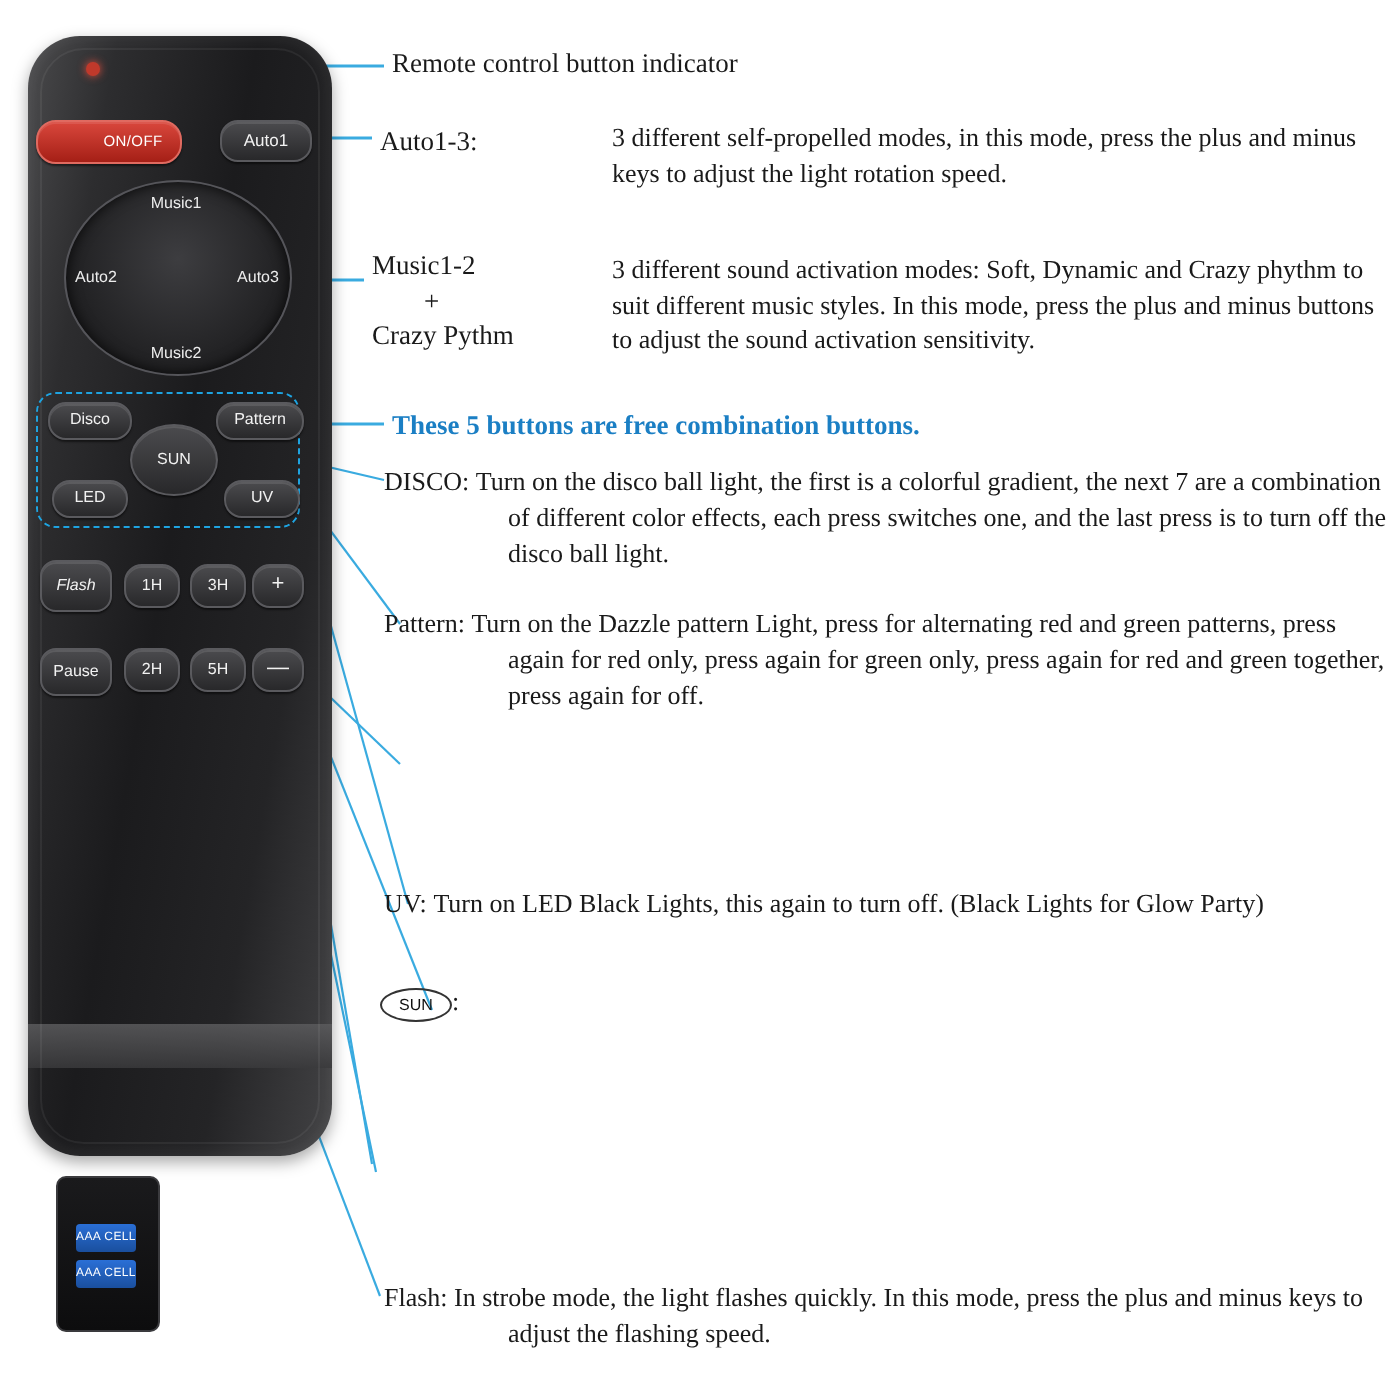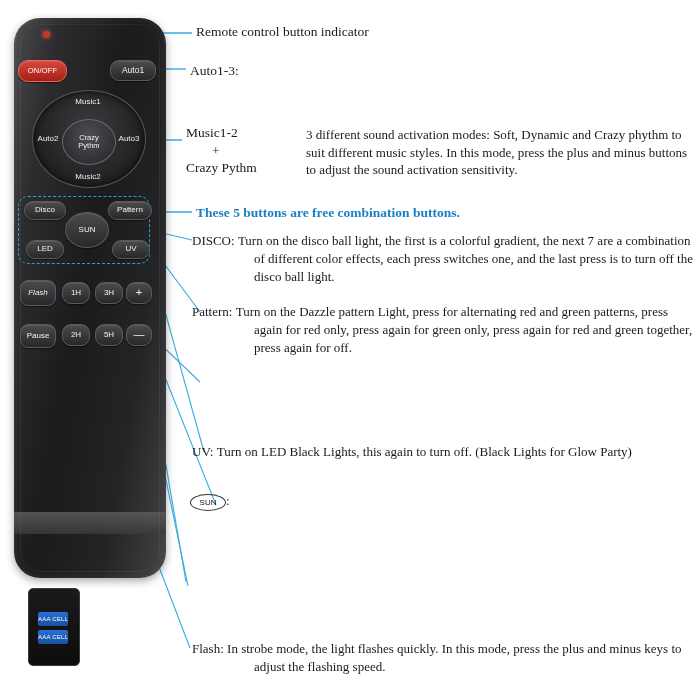--- a/index.html
+++ b/index.html
@@ -43,21 +43,21 @@
     background:linear-gradient(180deg,#4b4b4e,#28282a);
     border:1px solid #5a5a5e;
     box-shadow:0 1px 1px rgba(0,0,0,.5), inset 0 1px 0 rgba(255,255,255,.10);
     text-align:center;line-height:1.05;
   }
   .pill{border-radius:9px;}
   .round{border-radius:50%;}
   .onoff{
     left:18px;top:60px;width:47px;height:20px;border-radius:10px;
     background:linear-gradient(180deg,#d9473c,#a51f16);
-    border:1px solid #e06a60;font-size:7.5px;letter-spacing:.2px;color:#fff;
+    border:1px solid #e06a60;font-size:7.5px;letter-spacing:.2px;color:#fff;padding-left:24px;
   }
   .auto1{left:110px;top:60px;width:44px;height:19px;font-size:8.5px;}
 
   
   .dial{
     position:absolute;left:32px;top:90px;width:112px;height:96px;border-radius:50%/50%;
     background:radial-gradient(circle at 50% 40%,#3d3d40 0%,#232325 62%,#161618 100%);
     border:1px solid #55555a;
     box-shadow:inset 0 0 7px rgba(0,0,0,.8);
   }
@@ -170,24 +170,20 @@
 
   <div class="remote">
     <div class="batt-band" style="left:0;top:494px;width:152px;"></div>
   </div>
   <div class="ir-led"></div>
 
   <div class="btn pill onoff">ON/OFF</div>
   <div class="btn pill auto1">Auto1</div>
 
   <div class="dial"></div>
-  <div class="dial-center">
-    <span>Crazy</span>
-    <span>Pythm</span>
-  </div>
   <div class="dlabel dl-music1">Music1</div>
   <div class="dlabel dl-music2">Music2</div>
   <div class="dlabel dl-auto2">Auto2</div>
   <div class="dlabel dl-auto3">Auto3</div>
 
   <div class="combo-box"></div>
   <div class="btn pill disco">Disco</div>
   <div class="btn pill pattern">Pattern</div>
   <div class="btn pill led">LED</div>
   <div class="btn pill uv">UV</div>
@@ -202,20 +198,21 @@
   <div class="btn pill plus">+</div>
   <div class="btn pill minus">—</div>
 
   <div class="batt-img"></div>
   <div class="batt-cell">AAA CELL</div>
   <div class="batt-cell2">AAA CELL</div>
 
   <div class="txt t-indicator">Remote control button indicator</div>
 
   <div class="txt t-auto13">Auto1-3:</div>
+  <div class="txt t-auto13-body">3 different self-propelled modes, in this mode, press the plus and minus keys to adjust the light rotation speed.</div>
 
   <div class="txt t-music">
     <span>Music1-2</span><br>
     <span style="display:inline-block;padding-left:26px;">+</span><br>
     <span>Crazy Pythm</span>
   </div>
   <div class="txt t-music-body">3 different sound activation modes: Soft, Dynamic and Crazy phythm to suit different music styles. In this mode, press the plus and minus buttons to adjust the sound activation sensitivity.</div>
 
   <div class="txt t-free">These 5 buttons are free combination buttons.</div>
 

